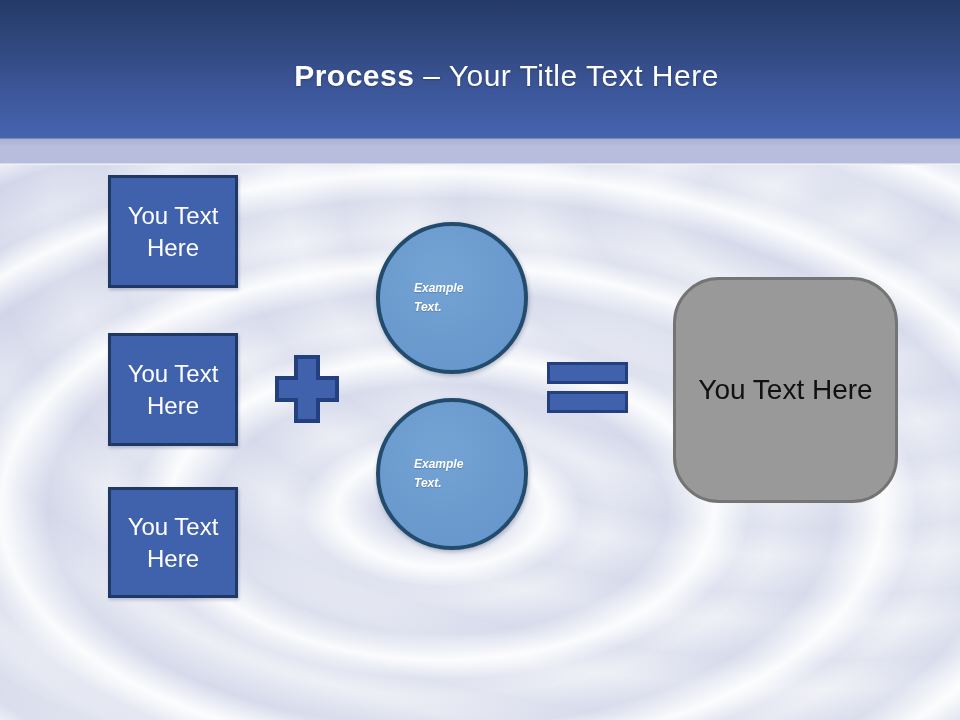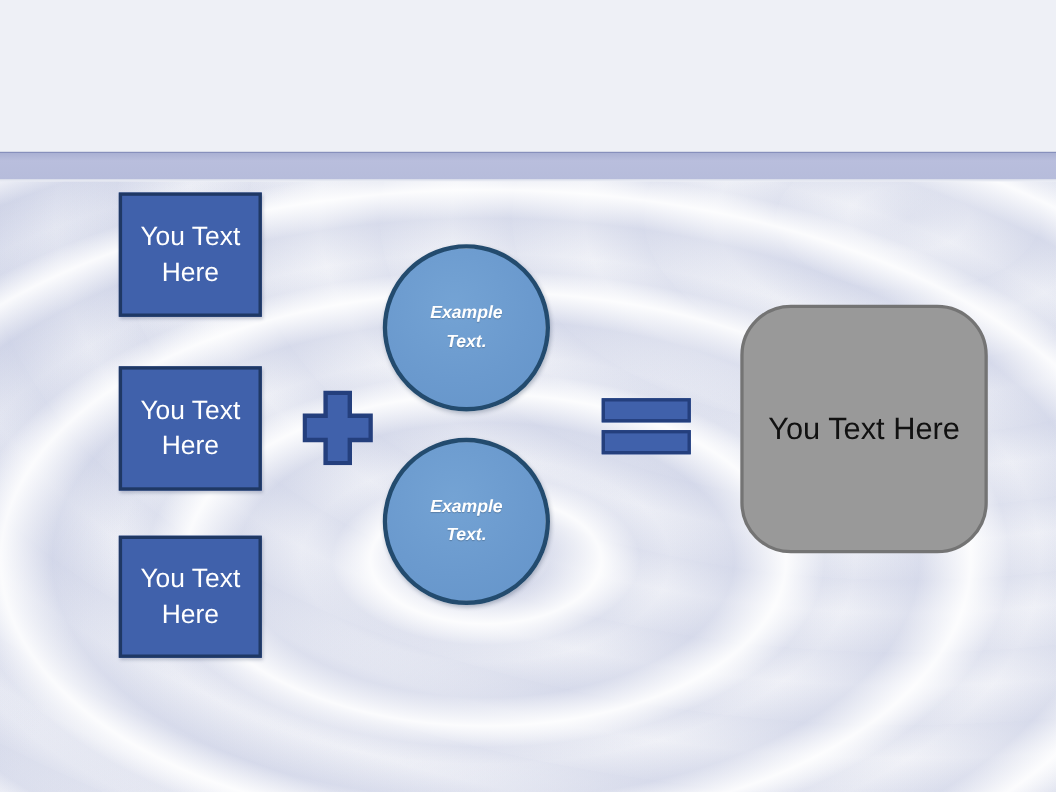--- a/index.html
+++ b/index.html
@@ -80,32 +80,32 @@
     line-height: 1.33;
     padding: 4px 14px;
   }
   .input-box.b1 { top: 175px; }
   .input-box.b2 { top: 333px; }
   .input-box.b3 { top: 487px; height: 111px; }
 
   
   .example-circle {
     position: absolute;
-    left: 348px;
+    left: 376px;
     width: 152px; height: 152px;
     border-radius: 50%;
     background: radial-gradient(circle at 42% 35%, #74a3d4 0%, #6b9ace 55%, #6494c9 100%);
     border: 4px solid #234b6e;
     box-shadow: 1px 2px 4px rgba(30,50,80,0.3);
     display: flex;
     align-items: center;
     justify-content: center;
-    text-align: center;
+    text-align: left;
     color: #ffffff;
-    font-size: 16px;
+    font-size: 12px;
     font-weight: bold;
     font-style: italic;
     line-height: 1.6;
     padding: 10px 34px;
     text-shadow: 0 1px 1px rgba(0,0,0,0.2);
   }
   .example-circle.c1 { top: 222px; }
   .example-circle.c2 { top: 398px; }
 
   
@@ -143,20 +143,25 @@
     color: #111111;
     font-size: 28px;
     padding: 8px;
   }
 </style>
 </head>
 <body>
 
 <div class="slide">
 
+  <div class="header">
+    <div class="title">
+      <span class="bold">Process</span><span> – </span><span>Your Title Text Here</span>
+    </div>
+  </div>
 
   <div class="accent-band"></div>
 
   <div class="body-bg"></div>
 
   <div class="input-box b1">
     <span>You Text Here</span>
   </div>
   <div class="input-box b2">
     <span>You Text Here</span>

